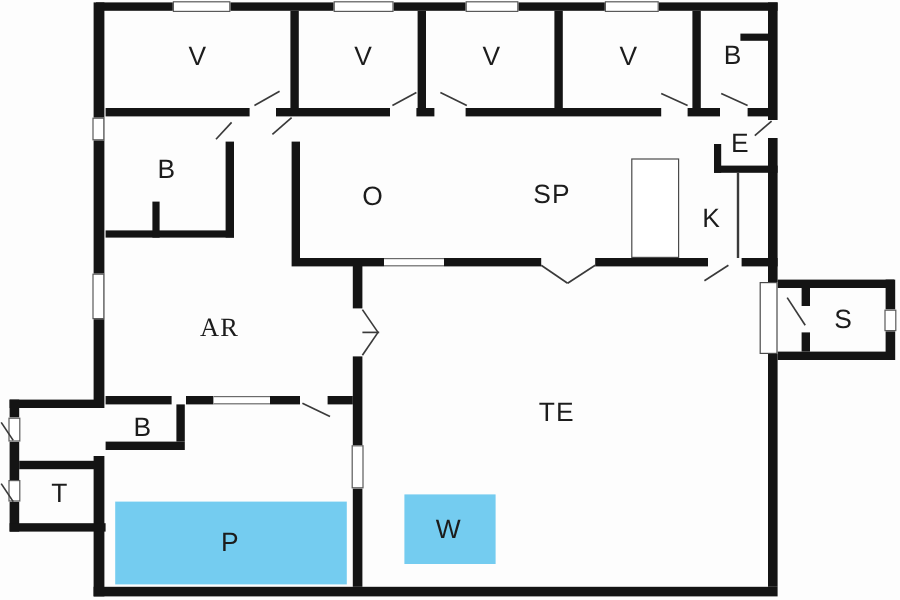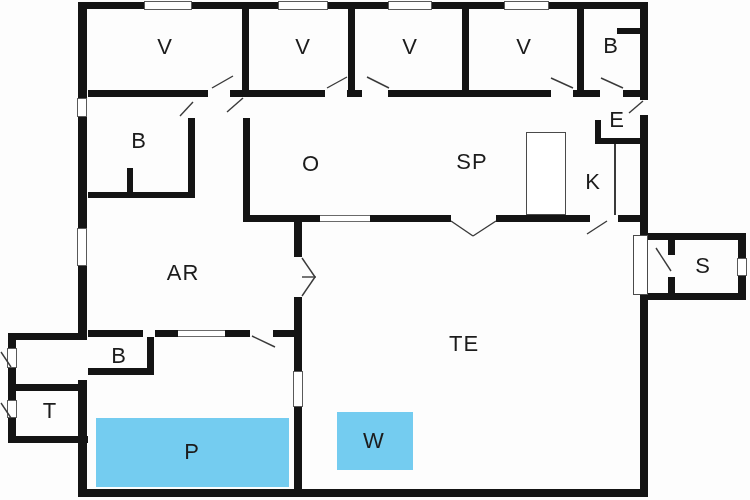--- a/index.html
+++ b/index.html
@@ -121,24 +121,24 @@
     </g>
   </svg>
 
   <span class="lbl" style="left:165px;top:47px;">V</span>
   <span class="lbl" style="left:303px;top:47px;">V</span>
   <span class="lbl" style="left:410px;top:47px;">V</span>
   <span class="lbl" style="left:524px;top:47px;">V</span>
   <span class="lbl" style="left:611px;top:46px;">B</span>
   <span class="lbl" style="left:139px;top:141px;">B</span>
   <span class="lbl" style="left:311px;top:164px;">O</span>
-  <span class="lbl" style="left:472px;top:162px;text-align:right;">SP</span>
+  <span class="lbl" style="left:460px;top:162px;text-align:right;">SP</span>
   <span class="lbl" style="left:617px;top:120px;">E</span>
   <span class="lbl" style="left:593px;top:182px;">K</span>
-  <span class="lbl" style="left:183px;top:273px;">AR</span>
+  <span class="lbl" style="left:183px;top:273px;font-family:Liberation Serif, serif;">AR</span>
   <span class="lbl" style="left:464px;top:344px;">TE</span>
   <span class="lbl" style="left:703px;top:266px;">S</span>
   <span class="lbl" style="left:119px;top:356px;">B</span>
   <span class="lbl" style="left:50px;top:411px;">T</span>
   <span class="lbl" style="left:192px;top:452px;">P</span>
   <span class="lbl" style="left:374px;top:441px;">W</span>
 
 </div>
 
 </body></html>

